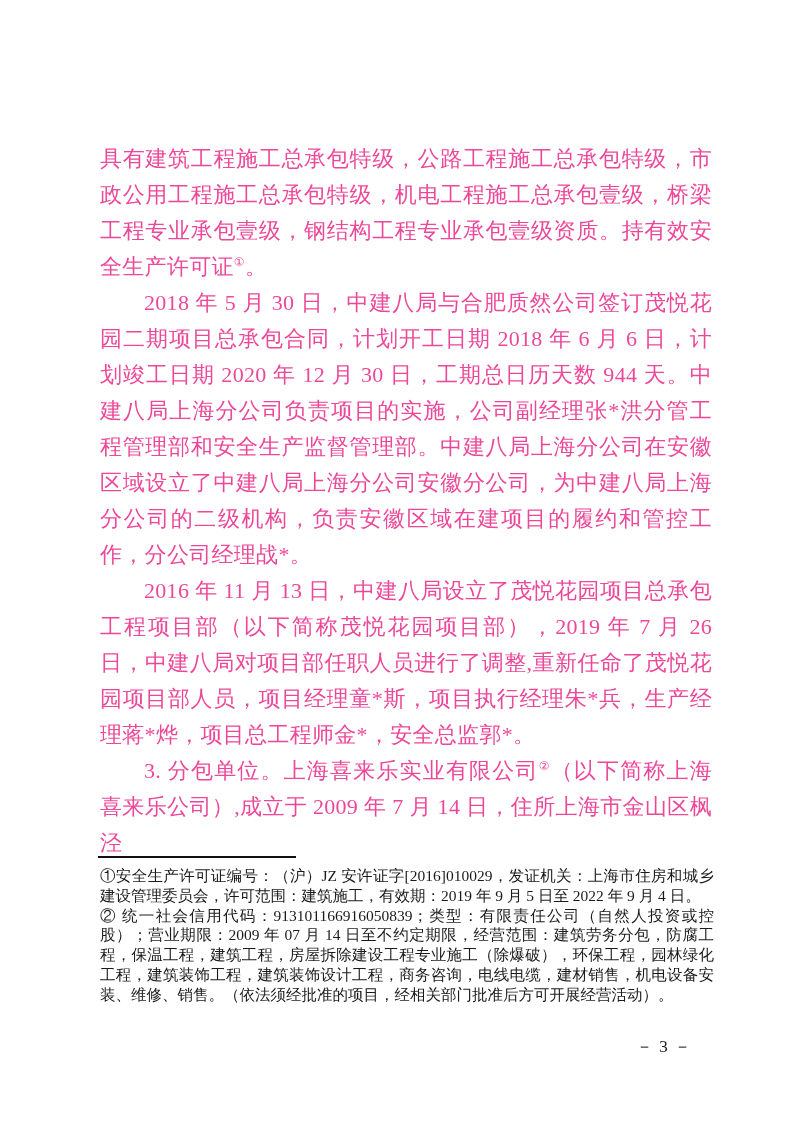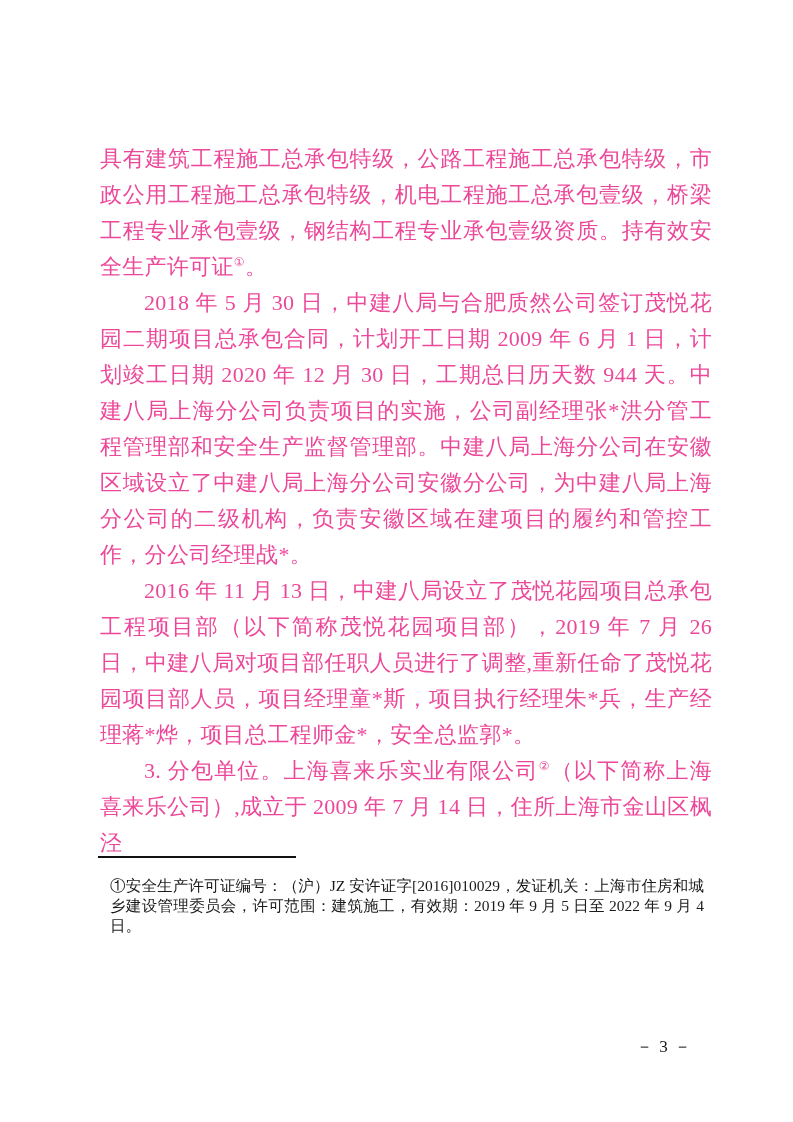--- a/index.html
+++ b/index.html
@@ -48,21 +48,21 @@
     height: 0;
     border-top: 2px solid #111111;
   }
   .footnotes {
     position: absolute;
     left: 100px;
     top: 866px;
     width: 614px;
   }
   .footnotes p {
-    margin: 10px;
+    margin: 0;
     font-size: 15.5px;
     line-height: 19.8px;
     text-align: justify;
     text-justify: inter-ideograph;
     color: #1a1a1a;
   }
   .page-number {
     position: absolute;
     top: 1035px;
     left: 636px;
@@ -74,29 +74,30 @@
 </style>
 </head>
 <body>
 
 <div class="page">
 
   <div class="body-text">
 
     <p><span>具有建筑工程施工总承包特级，公路工程施工总承包特级，市政公用工程施工总承包特级，机电工程施工总承包壹级，桥梁工程专业承包壹级，钢结构工程专业承包壹级资质。持有效安全生产许可证</span><sup class="fn-mark">①</sup><span>。</span></p>
 
-    <p class="indent"><span>2018 年 5 月 30 日，中建八局与合肥质然公司签订茂悦花园二期项目总承包合同，计划开工日期 2009 年 6 月 1 日，计划竣工日期 2020 年 12 月 30 日，工期总日历天数 944 天。中建八局上海分公司负责项目的实施，公司副经理张*洪分管工程管理部和安全生产监督管理部。中建八局上海分公司在安徽区域设立了中建八局上海分公司安徽分公司，为中建八局上海分公司的二级机构，负责安徽区域在建项目的履约和管控工作，分公司经理战*。</span></p>
+    <p class="indent"><span>2018 年 5 月 30 日，中建八局与合肥质然公司签订茂悦花园二期项目总承包合同，计划开工日期 2018 年 6 月 6 日，计划竣工日期 2020 年 12 月 30 日，工期总日历天数 944 天。中建八局上海分公司负责项目的实施，公司副经理张*洪分管工程管理部和安全生产监督管理部。中建八局上海分公司在安徽区域设立了中建八局上海分公司安徽分公司，为中建八局上海分公司的二级机构，负责安徽区域在建项目的履约和管控工作，分公司经理战*。</span></p>
 
     <p class="indent"><span>2016 年 11 月 13 日，中建八局设立了茂悦花园项目总承包工程项目部（以下简称茂悦花园项目部），2019 年 7 月 26 日，中建八局对项目部任职人员进行了调整,重新任命了茂悦花园项目部人员，项目经理童*斯，项目执行经理朱*兵，生产经理蒋*烨，项目总工程师金*，安全总监郭*。</span></p>
 
     <p class="indent"><span>3. 分包单位。上海喜来乐实业有限公司</span><sup class="fn-mark">②</sup><span>（以下简称上海喜来乐公司）,成立于 2009 年 7 月 14 日，住所上海市金山区枫泾</span></p>
 
   </div>
 
   <div class="footnote-divider"></div>
 
   <div class="footnotes">
     <p>①安全生产许可证编号：（沪）JZ 安许证字[2016]010029，发证机关：上海市住房和城乡建设管理委员会，许可范围：建筑施工，有效期：2019 年 9 月 5 日至 2022 年 9 月 4 日。</p>
+    <p>② 统一社会信用代码：913101166916050839；类型：有限责任公司（自然人投资或控股）；营业期限：2009 年 07 月 14 日至不约定期限，经营范围：建筑劳务分包，防腐工程，保温工程，建筑工程，房屋拆除建设工程专业施工（除爆破），环保工程，园林绿化工程，建筑装饰工程，建筑装饰设计工程，商务咨询，电线电缆，建材销售，机电设备安装、维修、销售。（依法须经批准的项目，经相关部门批准后方可开展经营活动）。</p>
   </div>
 
   <div class="page-number">－ 3 －</div>
 
 </div>
 
 </body></html>

